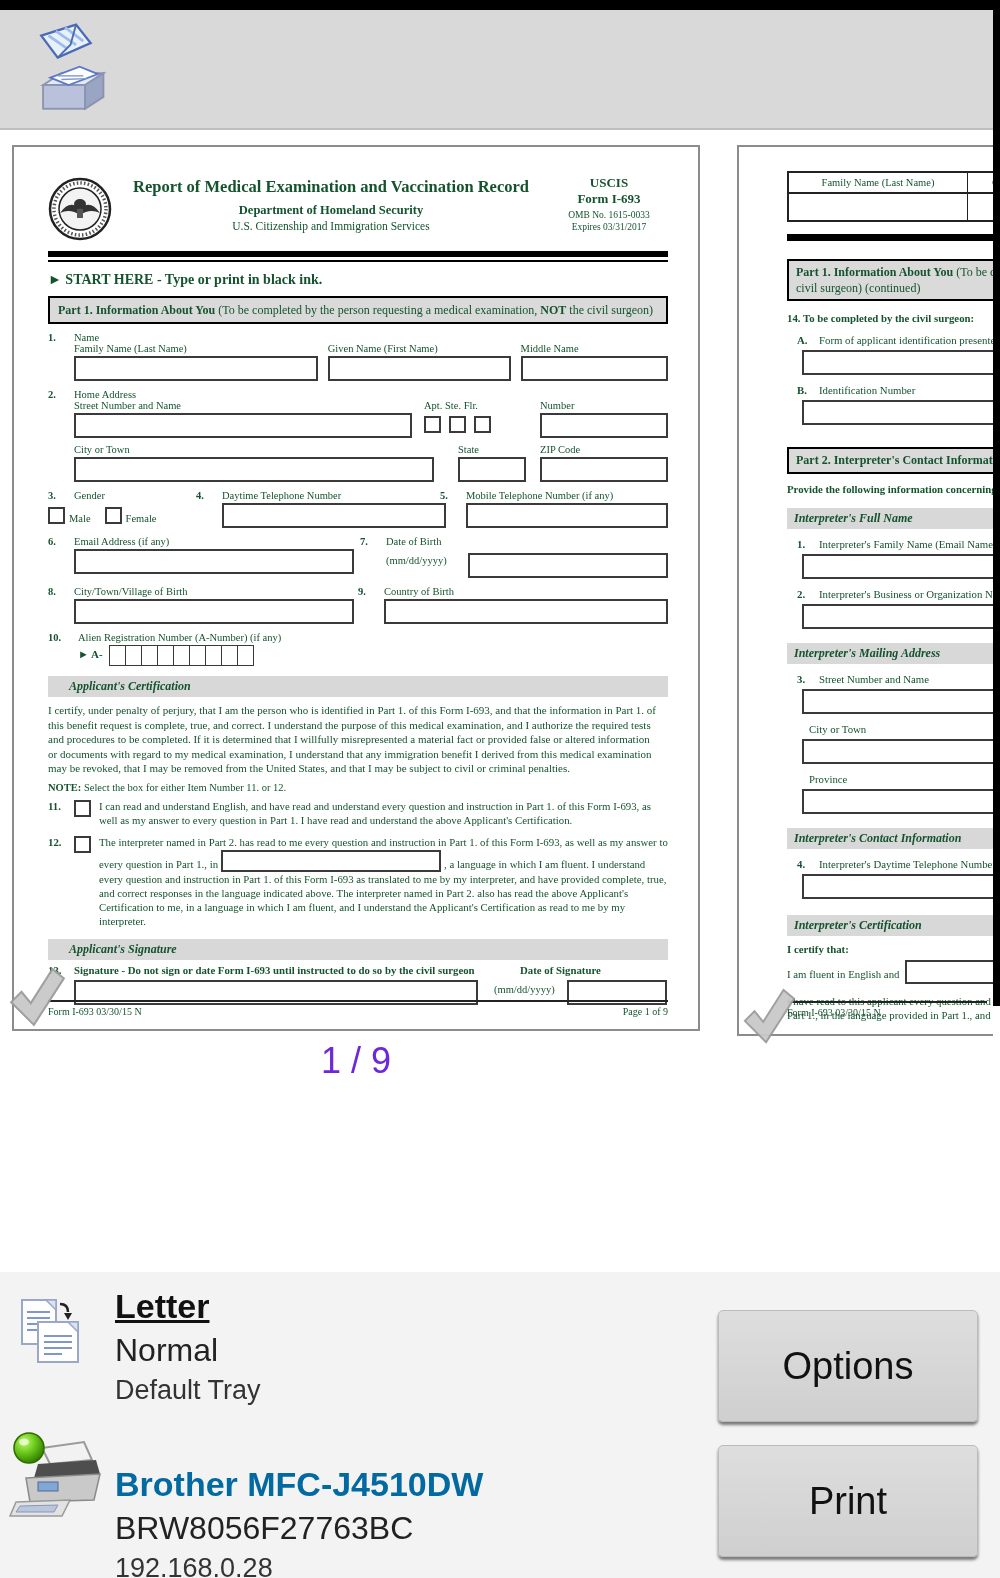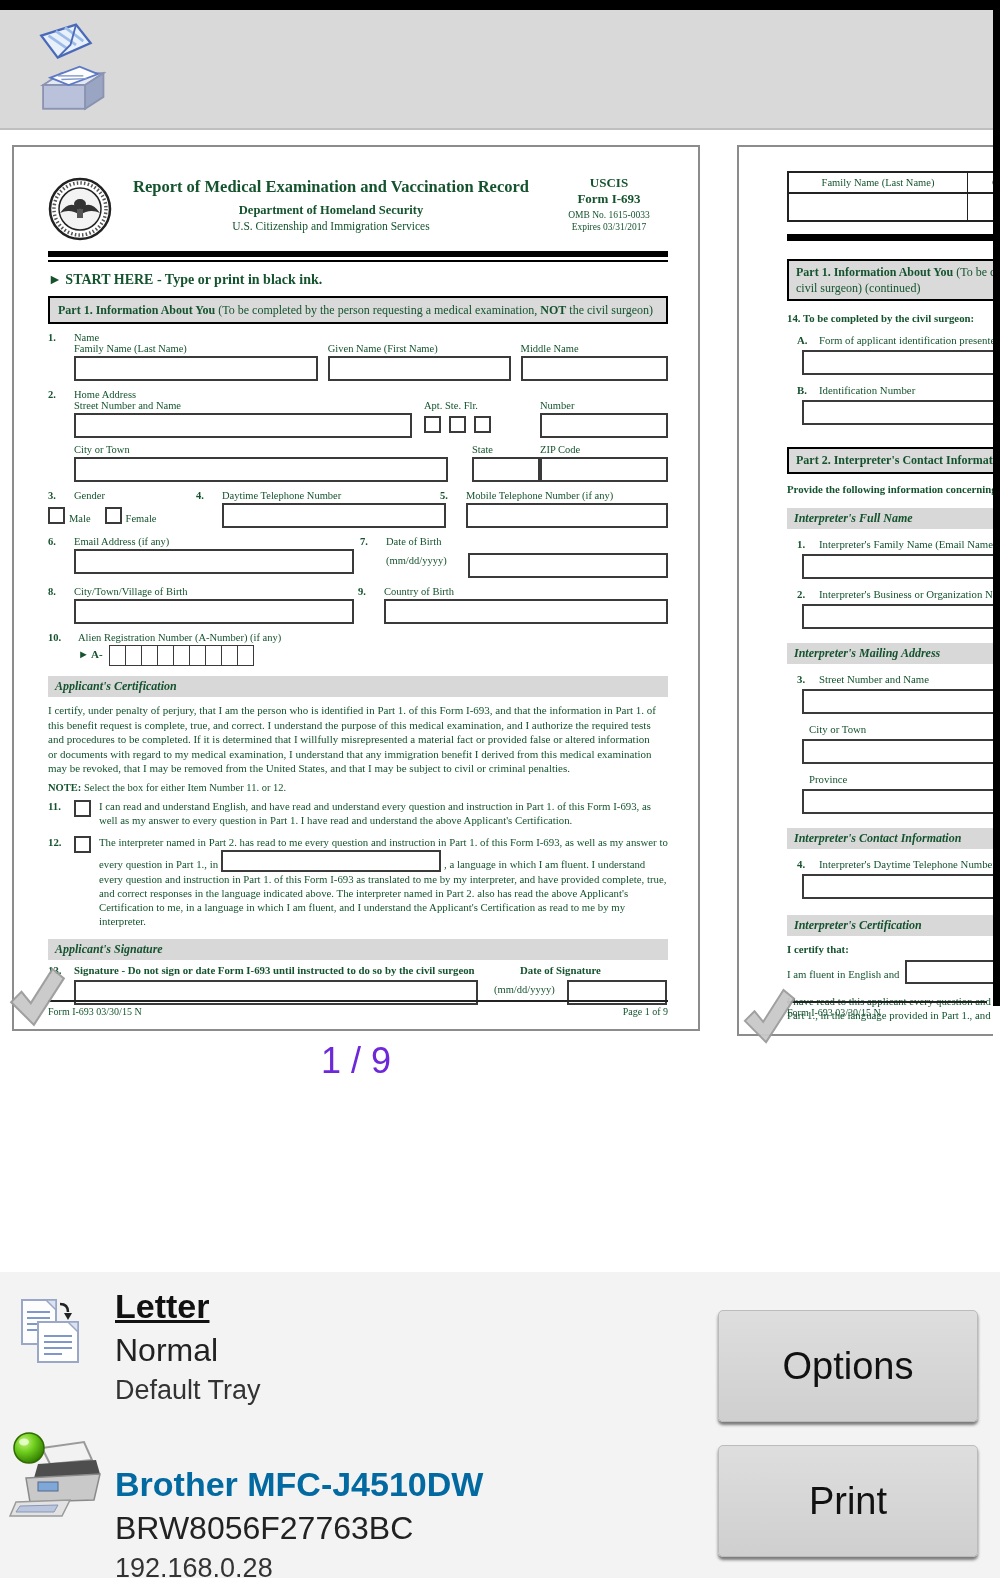--- a/index.html
+++ b/index.html
@@ -28,21 +28,21 @@
   .f-title{font-size:16.5px;font-weight:bold;}
   .f-dept{font-size:12.5px;font-weight:bold;margin-top:6px;}
   .f-agency{font-size:11.5px;margin-top:2px;}
   .f-head-r{width:118px;text-align:center;padding-top:4px;flex:none;}
   .f-uscis{font-size:13px;font-weight:bold;line-height:1.25;}
   .f-omb{font-size:9.5px;margin-top:2px;}
   .bar6{height:6px;background:#000;margin-top:10px;}
   .bar2{height:2px;background:#000;margin-top:3px;}
   .start{margin-top:10px;font-size:14px;font-weight:bold;}
   .part-box{margin-top:8px;border:2px solid #000;background:#dadada;padding:4px 8px;font-size:12px;line-height:1.35;}
-  .secbar{margin-top:10px;background:#d8d8d8;font-style:italic;font-weight:bold;font-size:12px;padding:3px 7px;}
+  .secbar{margin-top:10px;background:#d8d8d8;font-style:italic;font-weight:bold;font-size:12px;padding:3px 21px;}
   .fnum{font-weight:bold;display:inline-block;width:26px;flex:none;}
   .flabel{font-size:10.5px;}
   .row{font-size:10.5px;}
   .mt2{margin-top:2px;}.mt4{margin-top:4px;}.mt6{margin-top:6px;}.mt8{margin-top:8px;}.mt10{margin-top:10px;}
   .ind{margin-left:26px;}
   .flexrow{display:flex;align-items:flex-start;}
   .cols3{display:flex;gap:10px;}
   .box{height:21px;border:2px solid #3a3a3a;background:#fff;margin-top:2px;}
   .cb{display:inline-block;width:13px;height:13px;border:2px solid #3a3a3a;background:#fff;vertical-align:-2px;}
   .cbrow{display:flex;gap:8px;margin-top:5px;}
@@ -181,21 +181,21 @@
   </div>
   <div class="ind flexrow mt6">
     <div style="flex:1">
         <div class="flabel">City or Town</div>
         <div class="box"></div>
       </div>
     <div style="width:68px;margin-left:24px">
         <div class="flabel">State</div>
         <div class="box"></div>
       </div>
-    <div style="width:128px;">
+    <div style="width:128px;margin-left:14px">
         <div class="flabel">ZIP Code</div>
         <div class="box"></div>
       </div>
   </div>
 
   <div class="flexrow mt8">
     <div style="width:176px">
       <div class="row"><span class="fnum">3.</span><span class="flabel">Gender</span></div>
       <div class="mt6"><span class="cb"></span> <span class="gopt">Male</span><span class="cb"></span> <span class="gopt">Female</span></div>
     </div>

